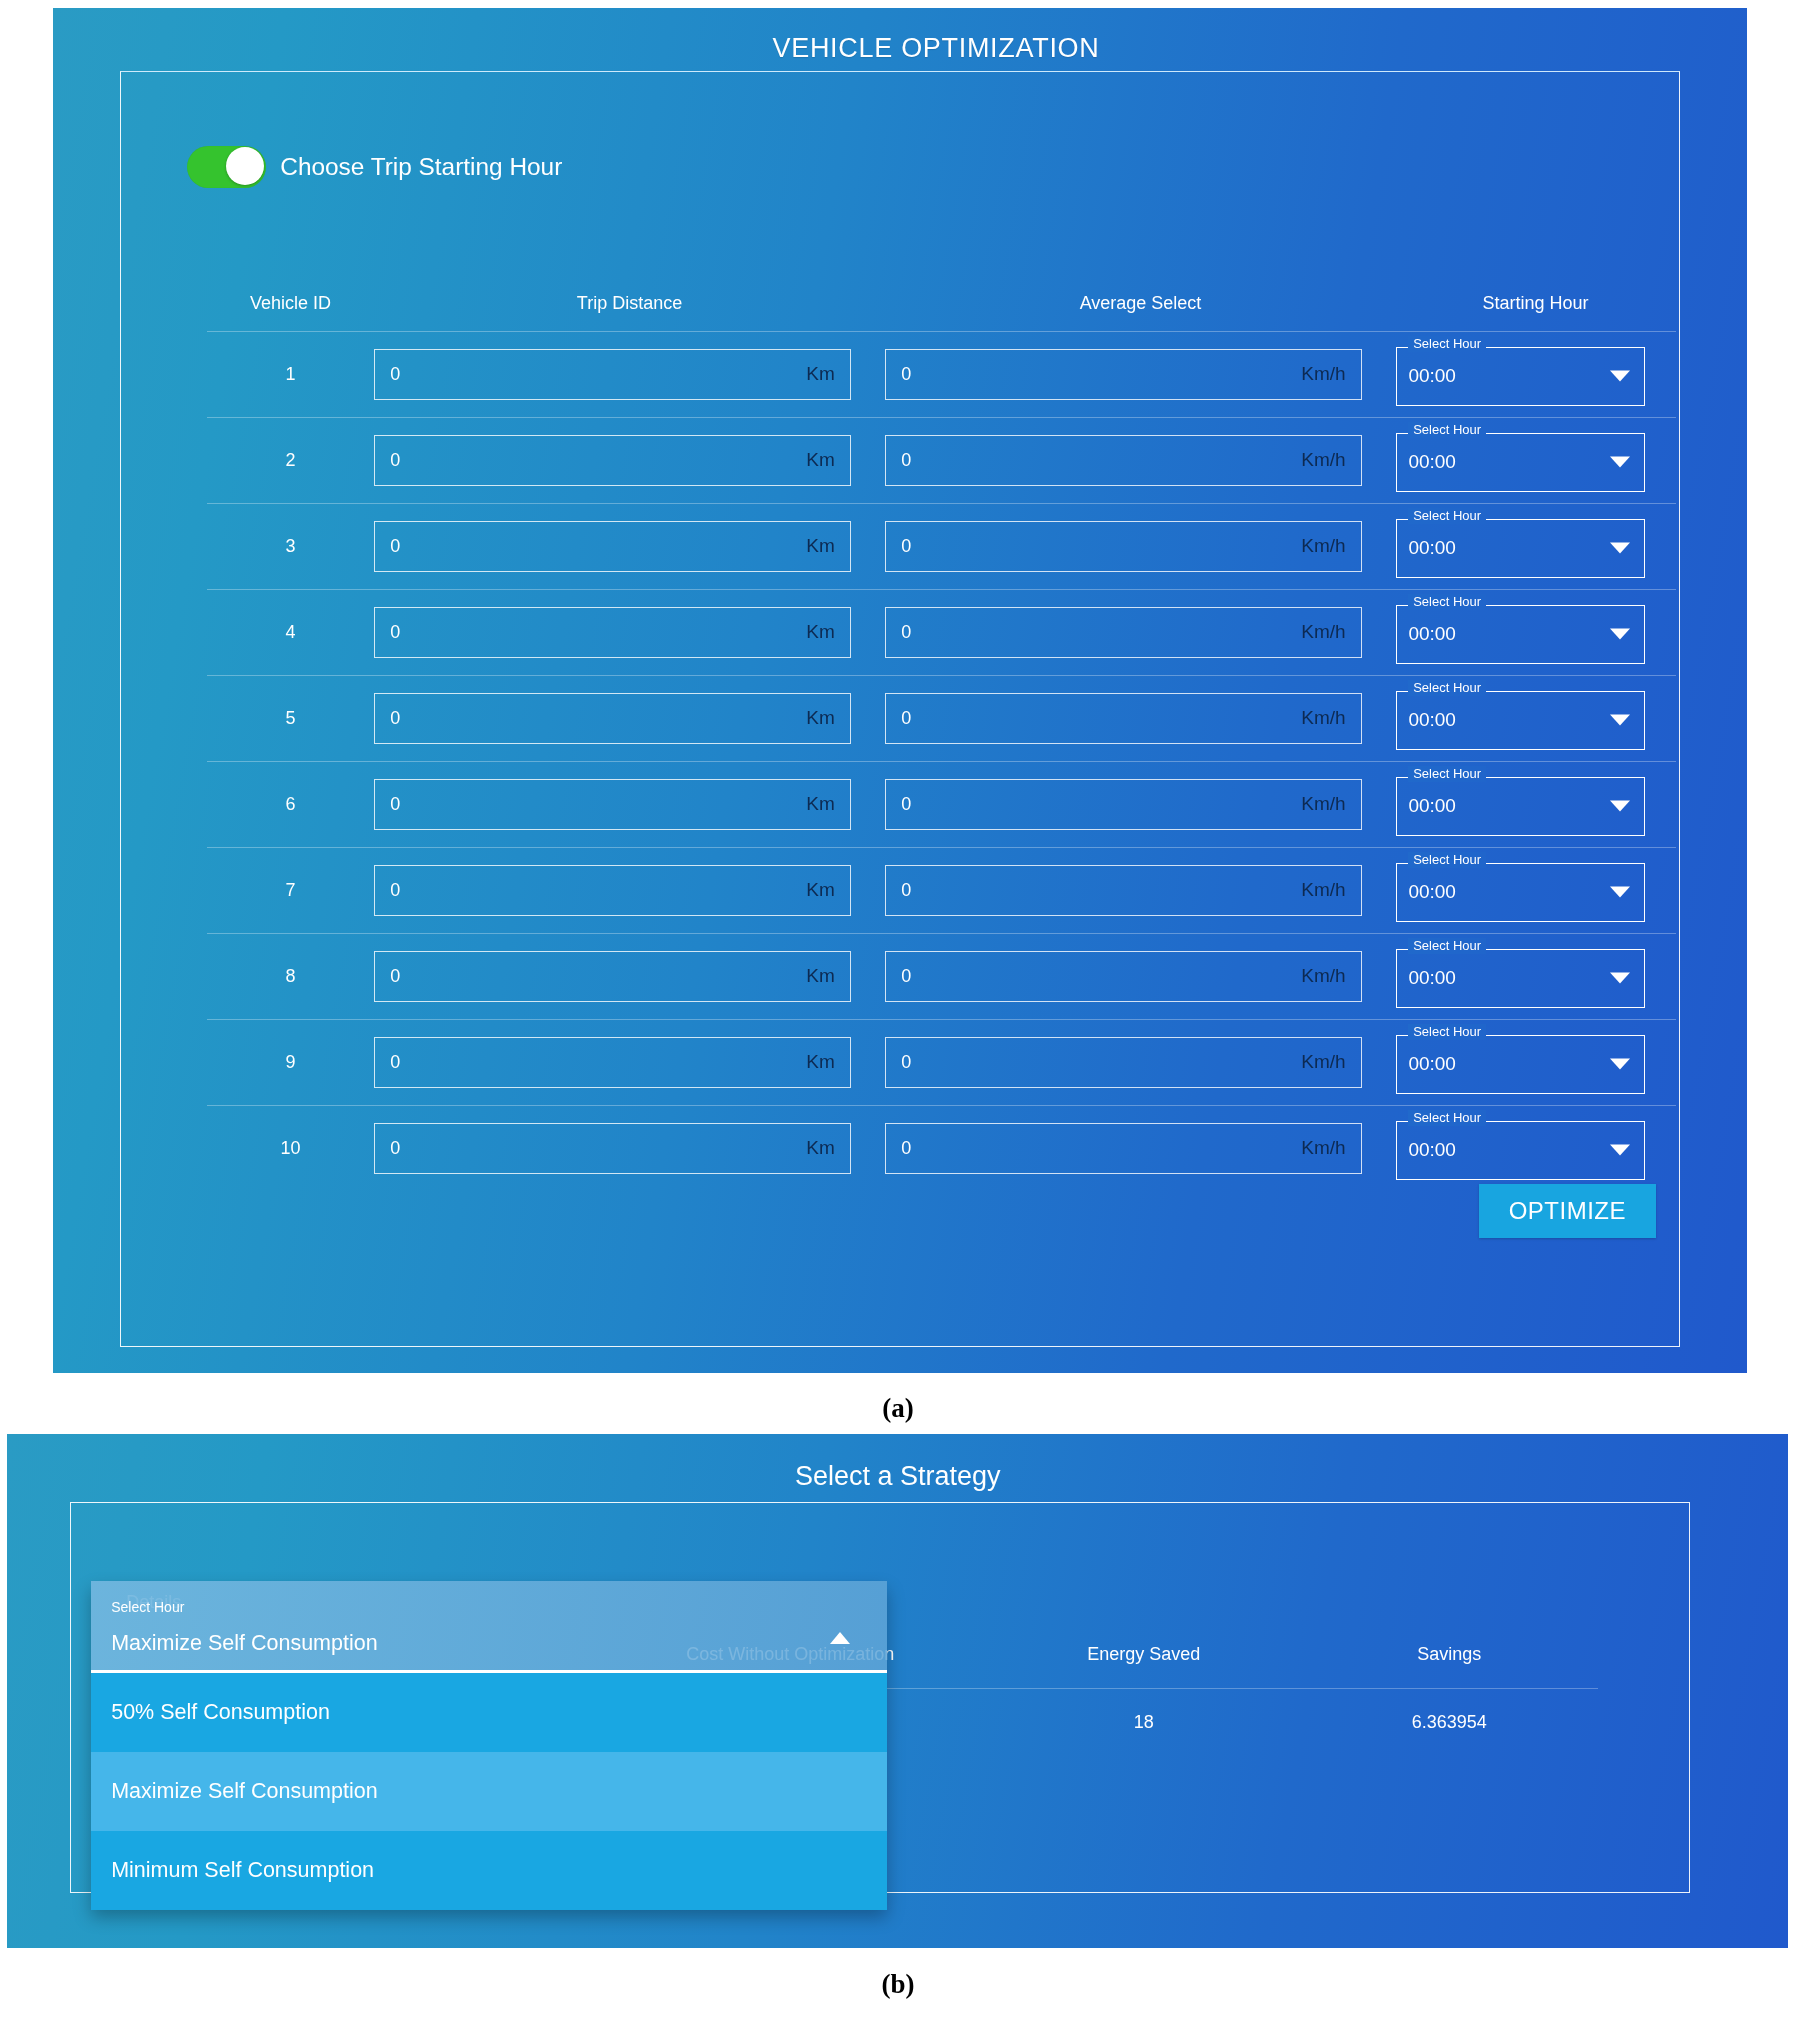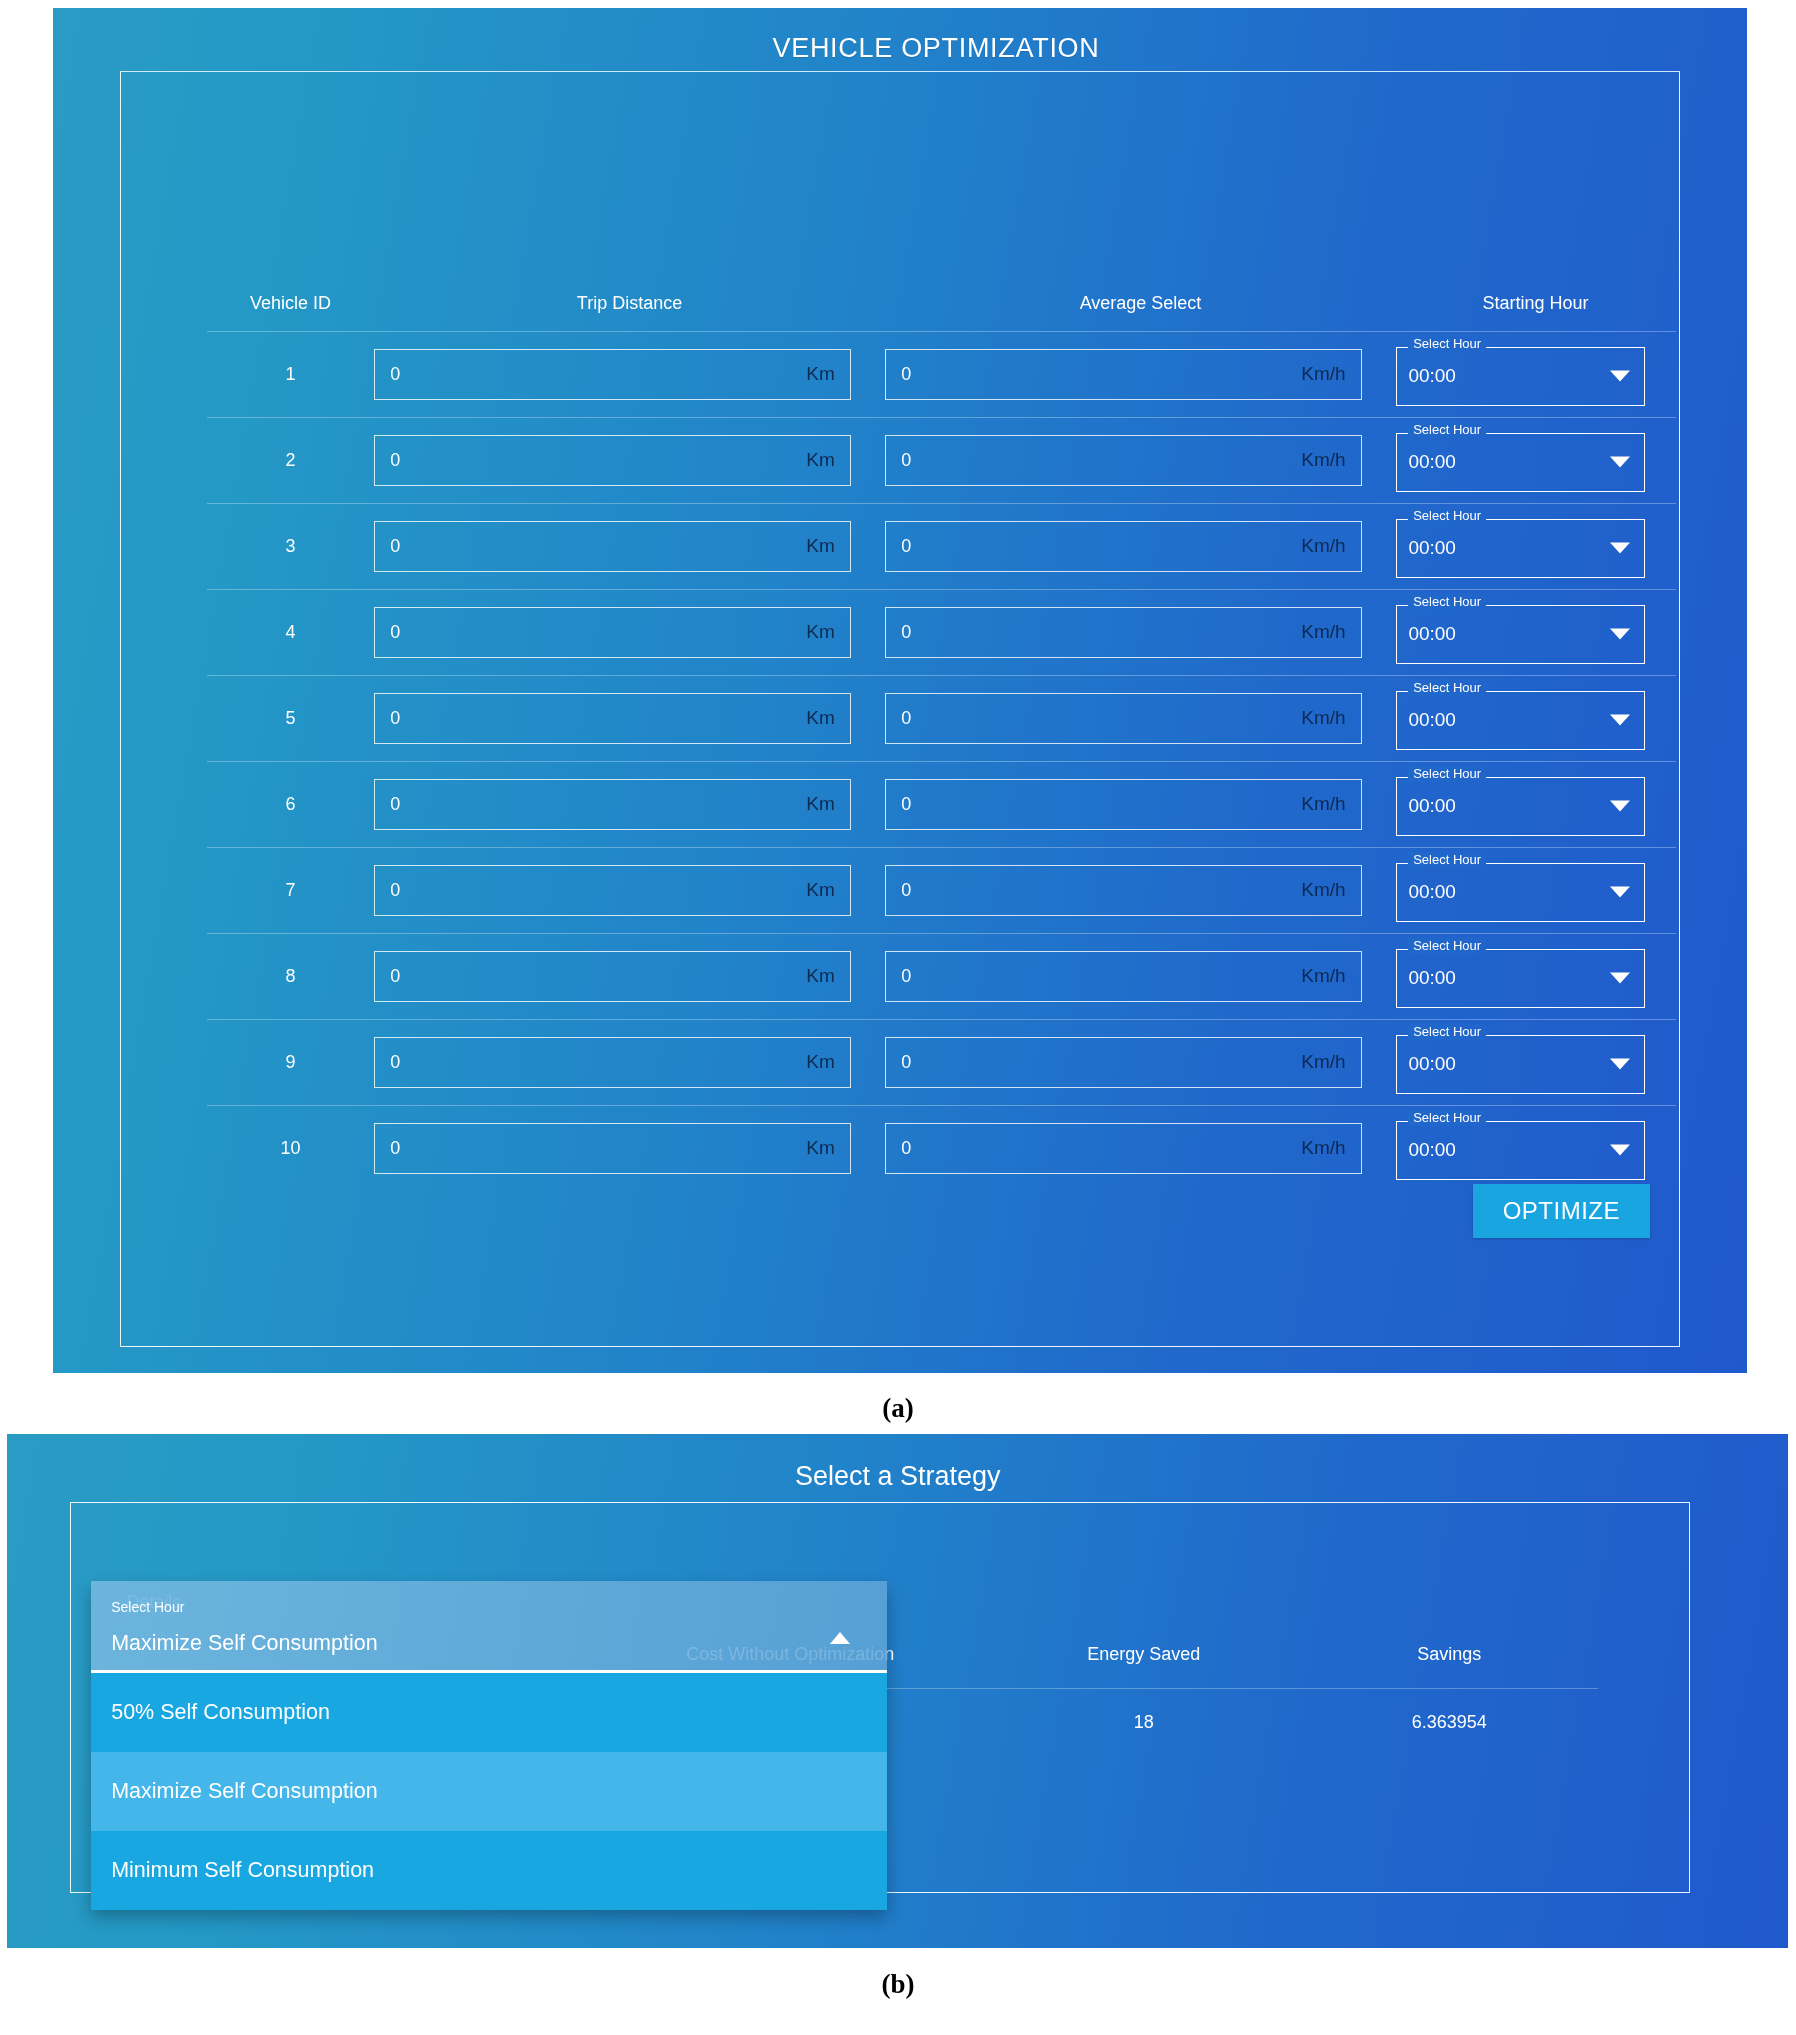--- a/index.html
+++ b/index.html
@@ -163,21 +163,21 @@
     border-left: 10px solid transparent;
     border-right: 10px solid transparent;
     border-top: 11px solid #ffffff;
   }
 
   .optimize-wrap {
     position: absolute;
     left: 67px; top: 1176px;
     width: 1560px;
     display: flex; justify-content: flex-end;
-    padding-right: 30px;
+    padding-right: 24px;
   }
   .btn-optimize {
     background: #18a5e0;
     color: #ffffff;
     border: none;
     font-size: 24px;
     font-family: inherit;
     letter-spacing: 0.5px;
     padding: 13px 30px;
     cursor: pointer;
@@ -297,20 +297,26 @@
 </style>
 </head>
 <body>
 
 <div class="fig-a">
 
   <div class="fig-a-inner"></div>
 
   <div class="title-a">VEHICLE OPTIMIZATION</div>
 
+  <div class="toggle-row">
+    <div class="switch">
+      <div class="thumb"></div>
+    </div>
+    <div class="toggle-label">Choose Trip Starting Hour</div>
+  </div>
 
   <div class="veh-table">
 
     <div class="thead">
       <div class="th col-id">Vehicle ID</div>
       <div class="th col-dist">Trip Distance</div>
       <div class="th col-speed">Average Select</div>
       <div class="th col-hour">Starting Hour</div>
     </div>
 

